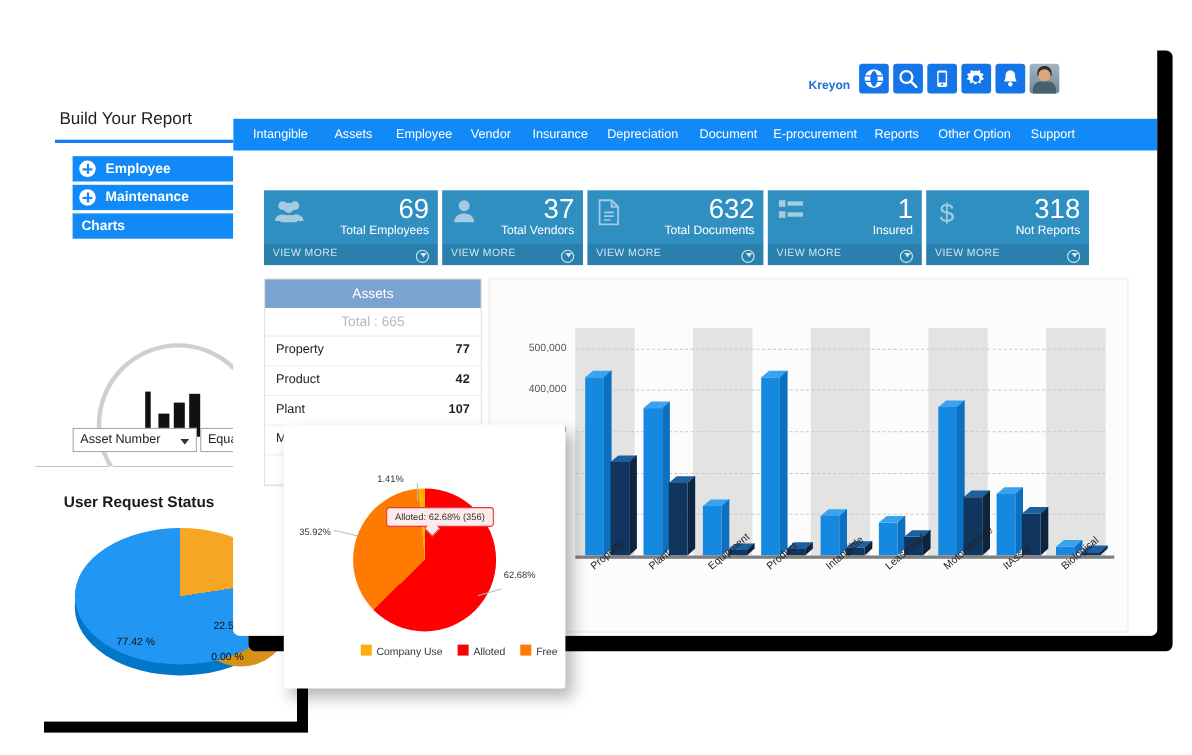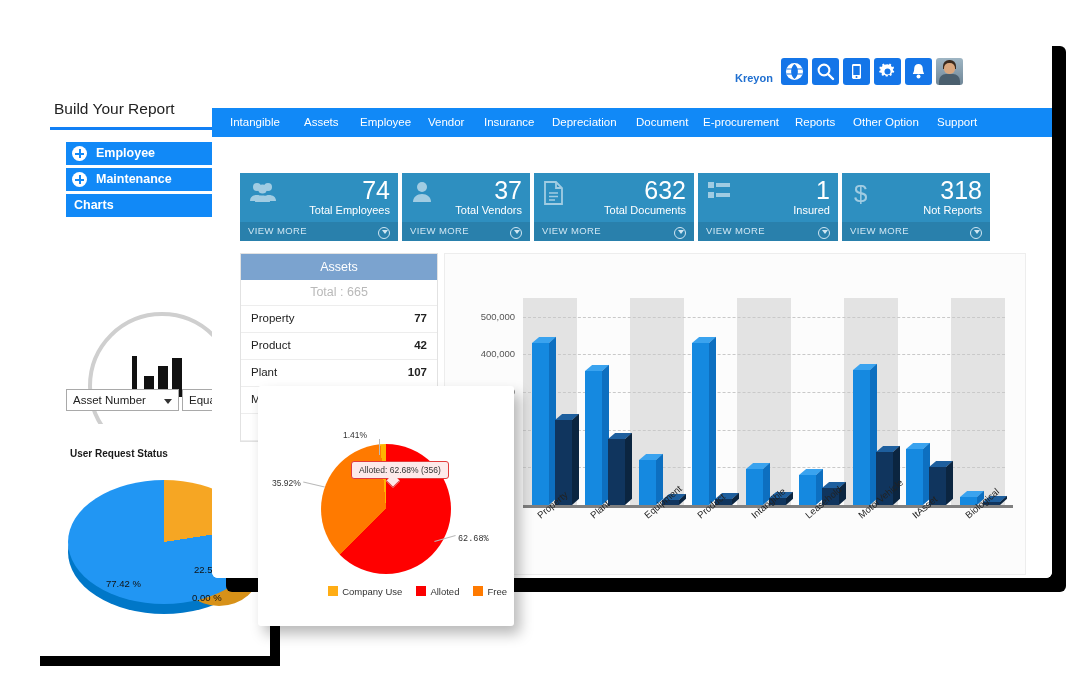--- a/index.html
+++ b/index.html
@@ -33,21 +33,21 @@
   #filters-row .lbl{position:absolute;left:8px;top:0;}
   .fsel{position:absolute;top:305px;height:22px;border:1px solid #a9a9a9;background:#fff;
       font-size:11.5px;color:#222;line-height:21px;box-sizing:border-box;}
   #f-field{left:44px;width:113px;padding-left:6px;}
   #f-caret{position:absolute;right:6px;top:9px;width:0;height:0;
       border-left:4px solid transparent;border-right:4px solid transparent;border-top:5px solid #333;}
   #f-op{left:160px;width:80px;padding-left:6px;}
 
   
   #urs-panel{left:30px;top:424px;width:240px;height:232px;}
-  #urs-title{position:absolute;left:28px;top:24px;font-size:10px;font-weight:bold;color:#1a1a1a;margin-left:12px;}
+  #urs-title{position:absolute;left:28px;top:24px;font-size:14px;font-weight:bold;color:#1a1a1a;}
   #urs-pie-wrap{position:absolute;left:38px;top:52px;width:192px;height:160px;}
   .pie3d{position:absolute;border-radius:50%;}
   #urs-side{left:0;top:14px;width:192px;height:124px;border-radius:50%;background:#0077c8;}
   #urs-side2{position:absolute;left:110px;top:58px;width:82px;height:72px;border-radius:50%;
       background:#d79118;}
   #urs-top{left:0;top:4px;width:192px;height:124px;
       background:conic-gradient(from 0deg,#f6a623 0deg 81.3deg,#2196f3 81.3deg 360deg);}
   #urs-l1{position:absolute;left:38px;top:102px;font-size:9.5px;color:#111;}
   #urs-l2{position:absolute;left:126px;top:88px;font-size:9.5px;color:#111;}
   #urs-l3{position:absolute;left:124px;top:116px;font-size:9.5px;color:#111;}
@@ -255,21 +255,21 @@
 
     <div class="stat" id="s1">
       <svg class="sicon" width="26" height="22" viewBox="0 0 26 22">
         <circle cx="7" cy="6" r="4" fill="#fff"></circle>
           <circle cx="18" cy="6" r="4" fill="#fff"></circle>
         <circle cx="12.5" cy="8" r="4.6" fill="#fff"></circle>
         <path d="M0 20c0-4 3.2-6 7-6s7 2 7 6z" fill="#fff"></path>
         <path d="M12 20c0-4 3.2-6 7-6s7 2 7 6z" fill="#fff"></path>
         <path d="M5 21c0-4.4 3.4-6.6 7.5-6.6S20 16.6 20 21z" fill="#fff"></path>
         </svg>
-      <div class="num">74</div>
+      <div class="num">69</div>
       <div class="cap">Total Employees</div>
       <div class="vm">
         <span class="vmt">VIEW MORE</span>
         <span class="vmc"></span>
         </div>
     </div>
 
     <div class="stat" id="s2">
       <svg class="sicon" width="20" height="22" viewBox="0 0 20 22">
         <circle cx="10" cy="6" r="5" fill="#fff"></circle>
@@ -467,21 +467,21 @@
   </div>
 </div>
 
 <div class="panel" id="usage-panel">
   <div id="usage-pie"></div>
 
   <div class="ulab" style="left:85px;top:44px;">1.41%</div>
   <div class="uline" style="left:121px;top:53px;width:1px;height:16px;"></div>
   <div class="ulab" style="left:14px;top:92px;">35.92%</div>
   <div class="uline" style="left:45px;top:98px;width:22px;transform:rotate(13deg);"></div>
-  <div class="ulab" style="left:200px;top:148px;font-family:Liberation Mono, monospace;">62.68%</div>
+  <div class="ulab" style="left:200px;top:131px;">62.68%</div>
   <div class="uline" style="left:176px;top:152px;width:22px;transform:rotate(-16deg);"></div>
 
   <div id="utooltip">
     <span>Alloted: 62.68% (356)</span>
     <span class="tip"></span>
   </div>
 
   <div id="ulegend">
     <span class="lgi">
       <span class="lgsw" style="background:#ffad15"></span><span>Company Use</span></span>

